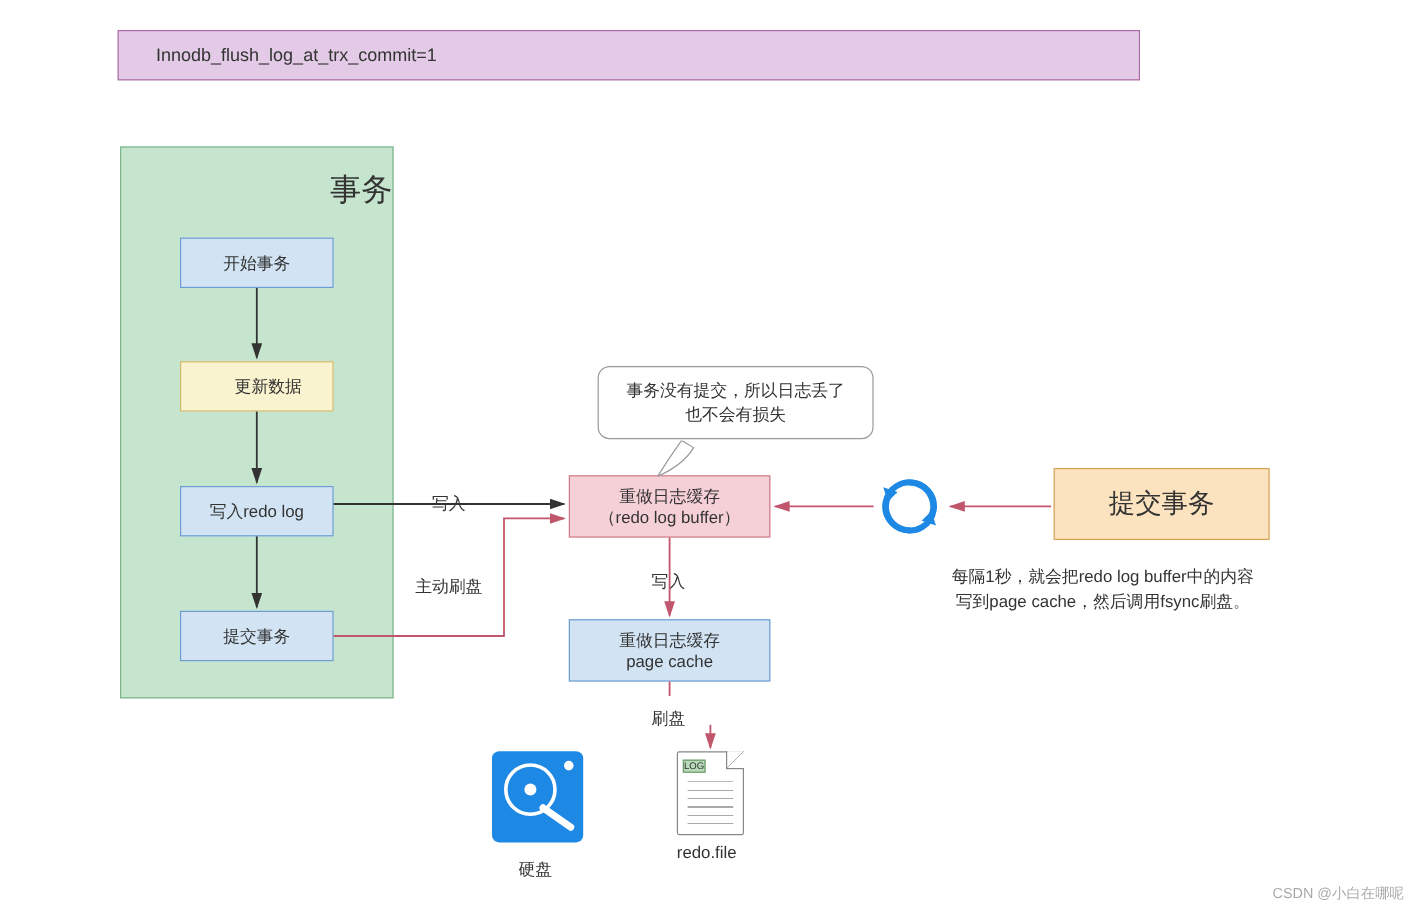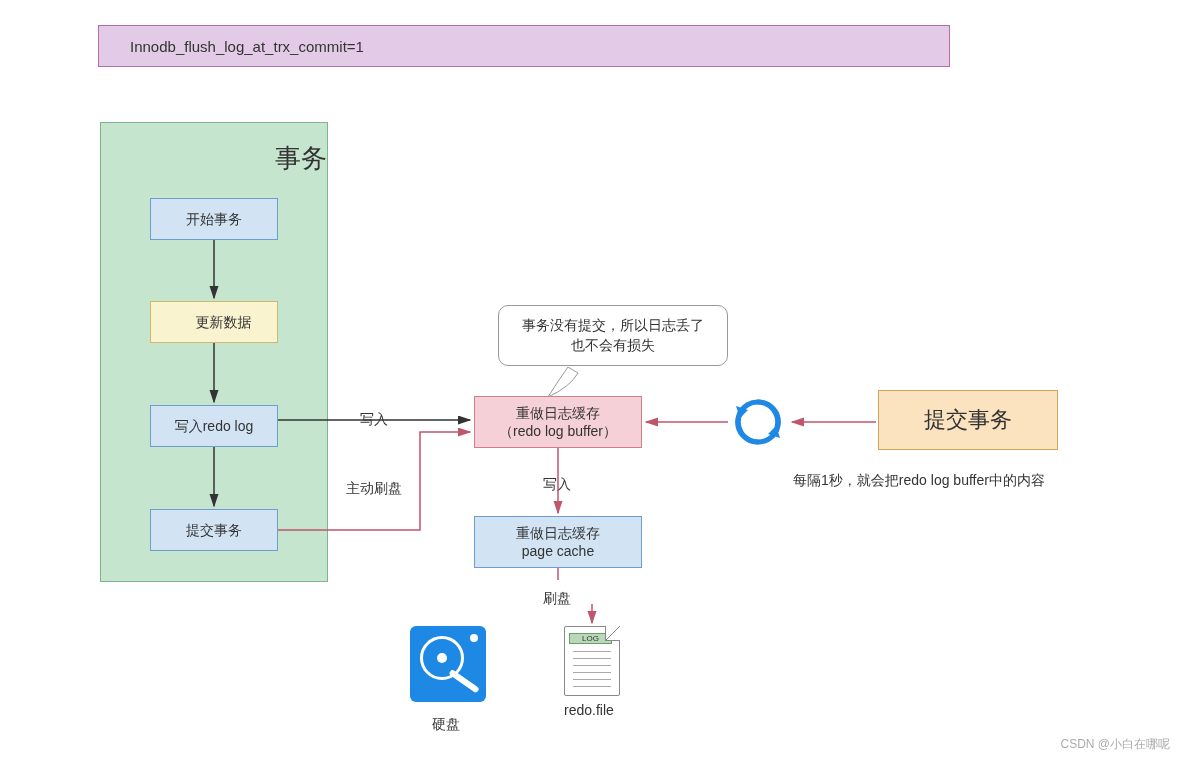--- a/index.html
+++ b/index.html
@@ -115,21 +115,21 @@
     background: linear-gradient(135deg, #fff 48%, #888 50%, #fff 52%);
     border-left: 1.5px solid #888;
     border-bottom: 1.5px solid #888;
   }
   .file-tag {
     position: absolute;
     left: 4px; top: 6px;
     font-size: 8px;
     background: #b8d8b8;
     border: 1px solid #6b9d6b;
-    padding: 0 12px;
+    padding: 0 0;
     color: #333;
   }
   .file-lines {
     position: absolute;
     left: 8px; top: 24px; right: 8px;
     height: 38px;
     background: repeating-linear-gradient(to bottom, #aaa 0, #aaa 1px, transparent 1px, transparent 7px);
   }
 
   
@@ -245,20 +245,21 @@
 <div class="bubble">
   <div>事务没有提交，所以日志丢了</div>
   <div>也不会有损失</div>
 </div>
 <svg class="bubble-tail" viewBox="0 0 40 30">
   <path d="M20 0 Q10 14 0 30 Q22 20 30 6 Z" fill="#fff" stroke="#999" stroke-width="1"></path>
 </svg>
 
 <div class="desc" style="left:754px; top:470px; width:330px;">
   <div>每隔1秒，就会把redo log buffer中的内容</div>
+  <div>写到page cache，然后调用fsync刷盘。</div>
 </div>
 
 <div class="edge-label" style="left:360px; top:411px;">写入</div>
 <div class="edge-label" style="left:346px; top:480px;">主动刷盘</div>
 <div class="edge-label" style="left:543px; top:476px;">写入</div>
 <div class="edge-label" style="left:543px; top:590px;">刷盘</div>
 
 <div class="disk-icon">
   <div class="disk-body">
       <div class="platter"></div>

